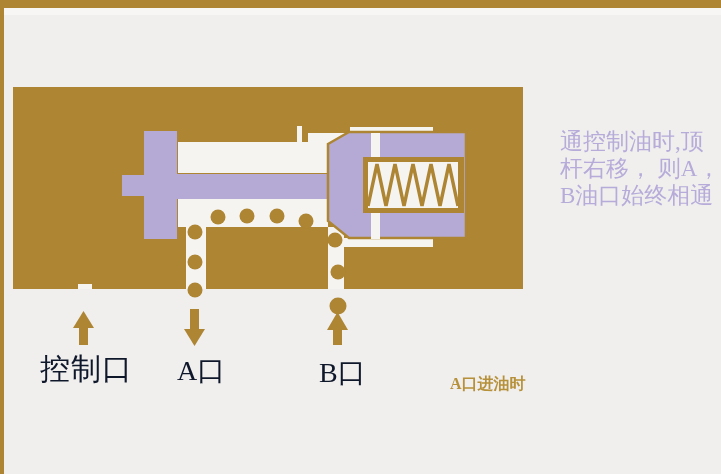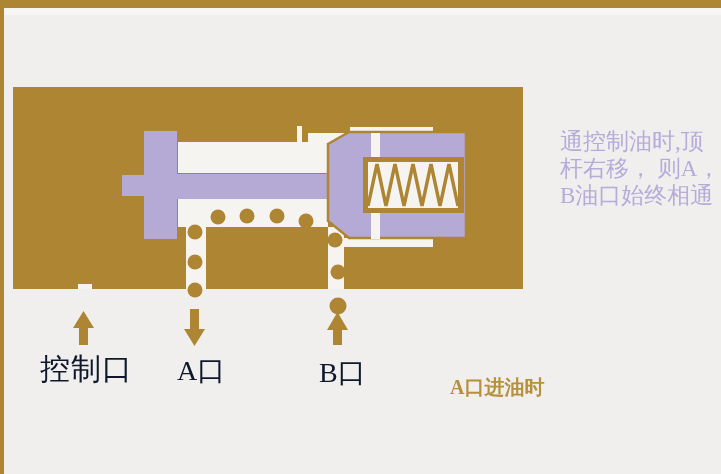--- a/index.html
+++ b/index.html
@@ -19,21 +19,21 @@
   #control-label{left:40px; top:349px; font-size:30px; letter-spacing:1px;}
   #a-label{left:177px; top:352px; font-size:28px;}
   #b-label{left:319px; top:354px; font-size:28px;}
   #note{
     position:absolute; left:560px; top:128px; width:165px;
     color:#b6abd9; font-size:23px; line-height:27px;
     font-family:"Liberation Serif", serif;
   }
   .caption{
     position:absolute; left:450px; color:#b6913a;
-    font-size:20px; font-weight:bold;
+    font-size:16px; font-weight:bold;
     font-family:"Liberation Serif", serif;
   }
   #a-inlet-caption{top:374px;}
   #b-inlet-caption{top:401px;}
   svg{position:absolute; left:0; top:0;}
 </style>
 </head>
 <body>
 
 <div id="stage">

